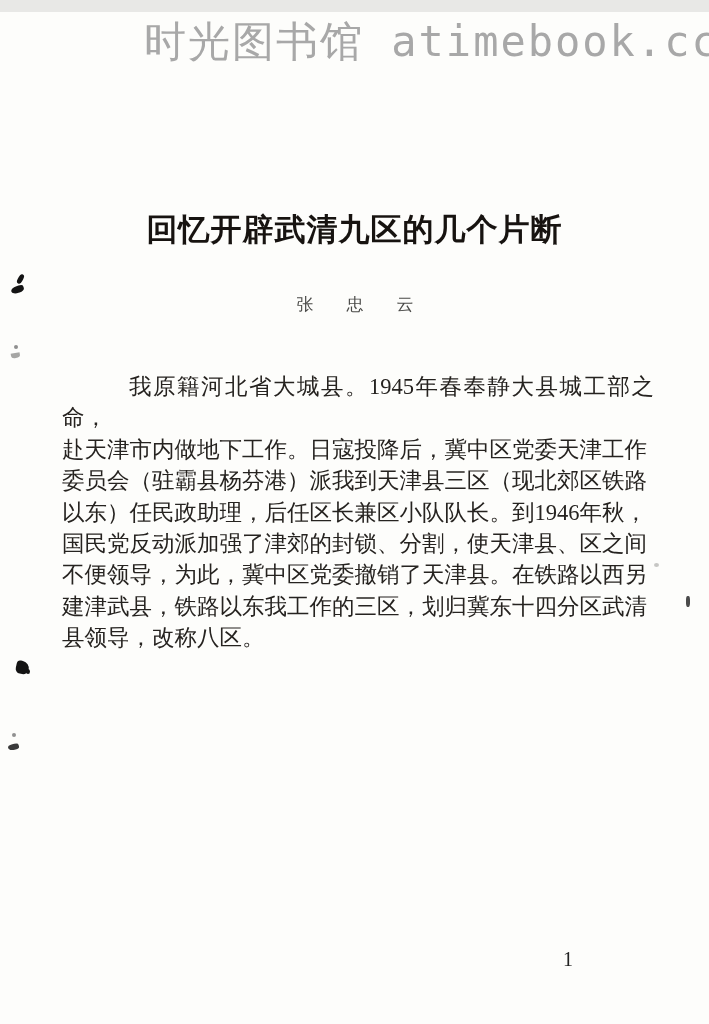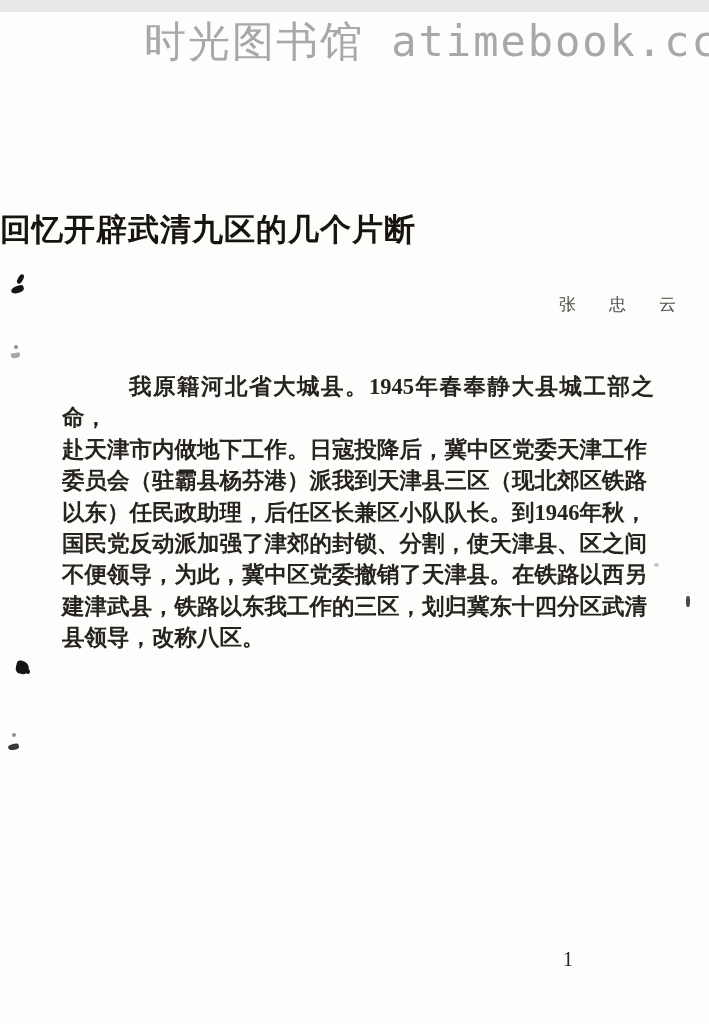--- a/index.html
+++ b/index.html
@@ -14,37 +14,36 @@
   .watermark {
     position:absolute; top:6px; left:144px;
     font-family:"DejaVu Sans Mono", monospace;
     font-size:42px; line-height:48px;
     color:#a8a8a8; letter-spacing:2px;
     white-space:nowrap;
     user-select:none;
   }
   .title {
     position:absolute; top:176px; left:0; width:100%;
-    text-align:left;
+    text-align:center;
     font-size:31px; font-weight:bold; letter-spacing:1px;
     color:#171310;
   }
   .author {
     position:absolute; top:281px; left:0; width:100%;
     box-sizing:border-box; padding-left:34px;
-    text-align:right;
+    text-align:center;
     font-size:17px; letter-spacing:33px;
     color:#4a4a48;
   }
   .body-text {
     position:absolute; top:359px; left:62px; width:592px;
     font-size:22.5px; line-height:31.4px;
     color:#262320;
     text-align:justify;
-    font-weight:bold;
   }
   .body-text p {
     margin:0;
     white-space:pre-line;
     text-indent:67px;
   }
   .page-number {
     position:absolute; top:936px; left:563px;
     font-size:20px; color:#222;
   }

